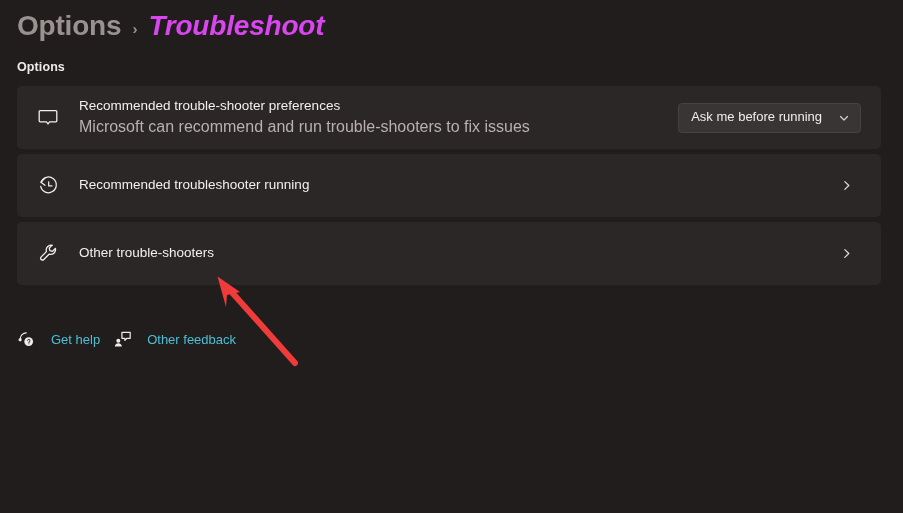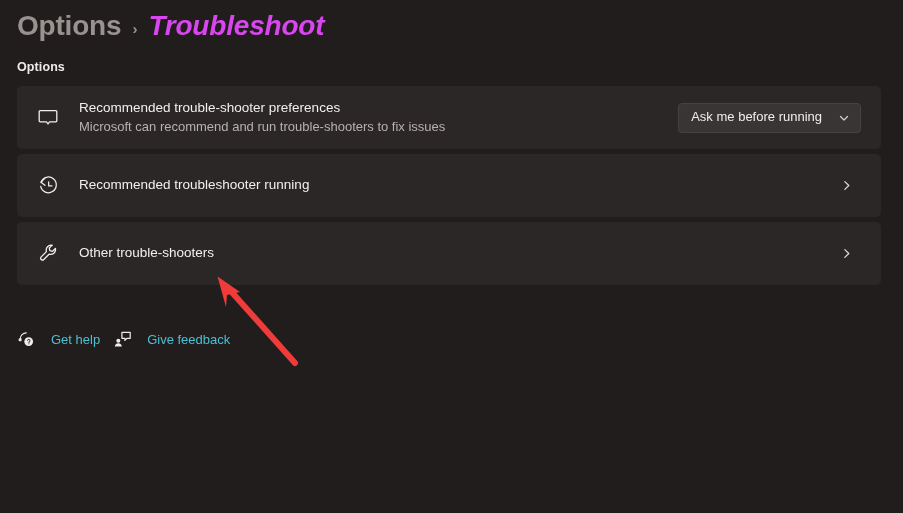--- a/index.html
+++ b/index.html
@@ -94,21 +94,21 @@
     justify-content: center;
     gap: 2px;
     min-width: 0;
   }
   .card-title {
     font-size: 13.5px;
     color: #f3efef;
     line-height: 1.25;
   }
   .card-sub {
-    font-size: 13px;
+    font-size: 16px;
     color: #b9b0b0;
     line-height: 1.25;
   }
   .card-right {
     display: flex;
     align-items: center;
     justify-content: flex-end;
     padding-right: 8px;
   }
 
@@ -275,21 +275,21 @@
   </div>
 
   <div class="link-row">
     <span class="link-icon">
       <svg width="19" height="19" viewBox="0 0 20 20" fill="none">
         <circle cx="5.6" cy="11.2" r="2.1" fill="currentColor"></circle>
         <path d="M1.9 17.4c0-2.2 1.7-3.5 3.7-3.5s3.7 1.3 3.7 3.5z" fill="currentColor"></path>
         <path d="M9.4 2.6h8.7v6.1h-3.3l-2.3 2.1V8.7H9.4z" fill="none" stroke="currentColor" stroke-width="1.3" stroke-linejoin="round"></path>
       </svg>
     </span>
-    <span class="link-text">Give feedback</span>
+    <span class="link-text">Other feedback</span>
   </div>
 
 </div>
 
 <svg class="annotation" viewBox="0 0 903 513">
   <g>
     <line x1="295" y1="363" x2="228" y2="288" stroke="#f03b3b" stroke-width="6" stroke-linecap="round"></line>
     <path d="M217.5 276.5 L240 292 L227 295 L226 307 Z" fill="#f03b3b"></path>
   </g>
 </svg>

